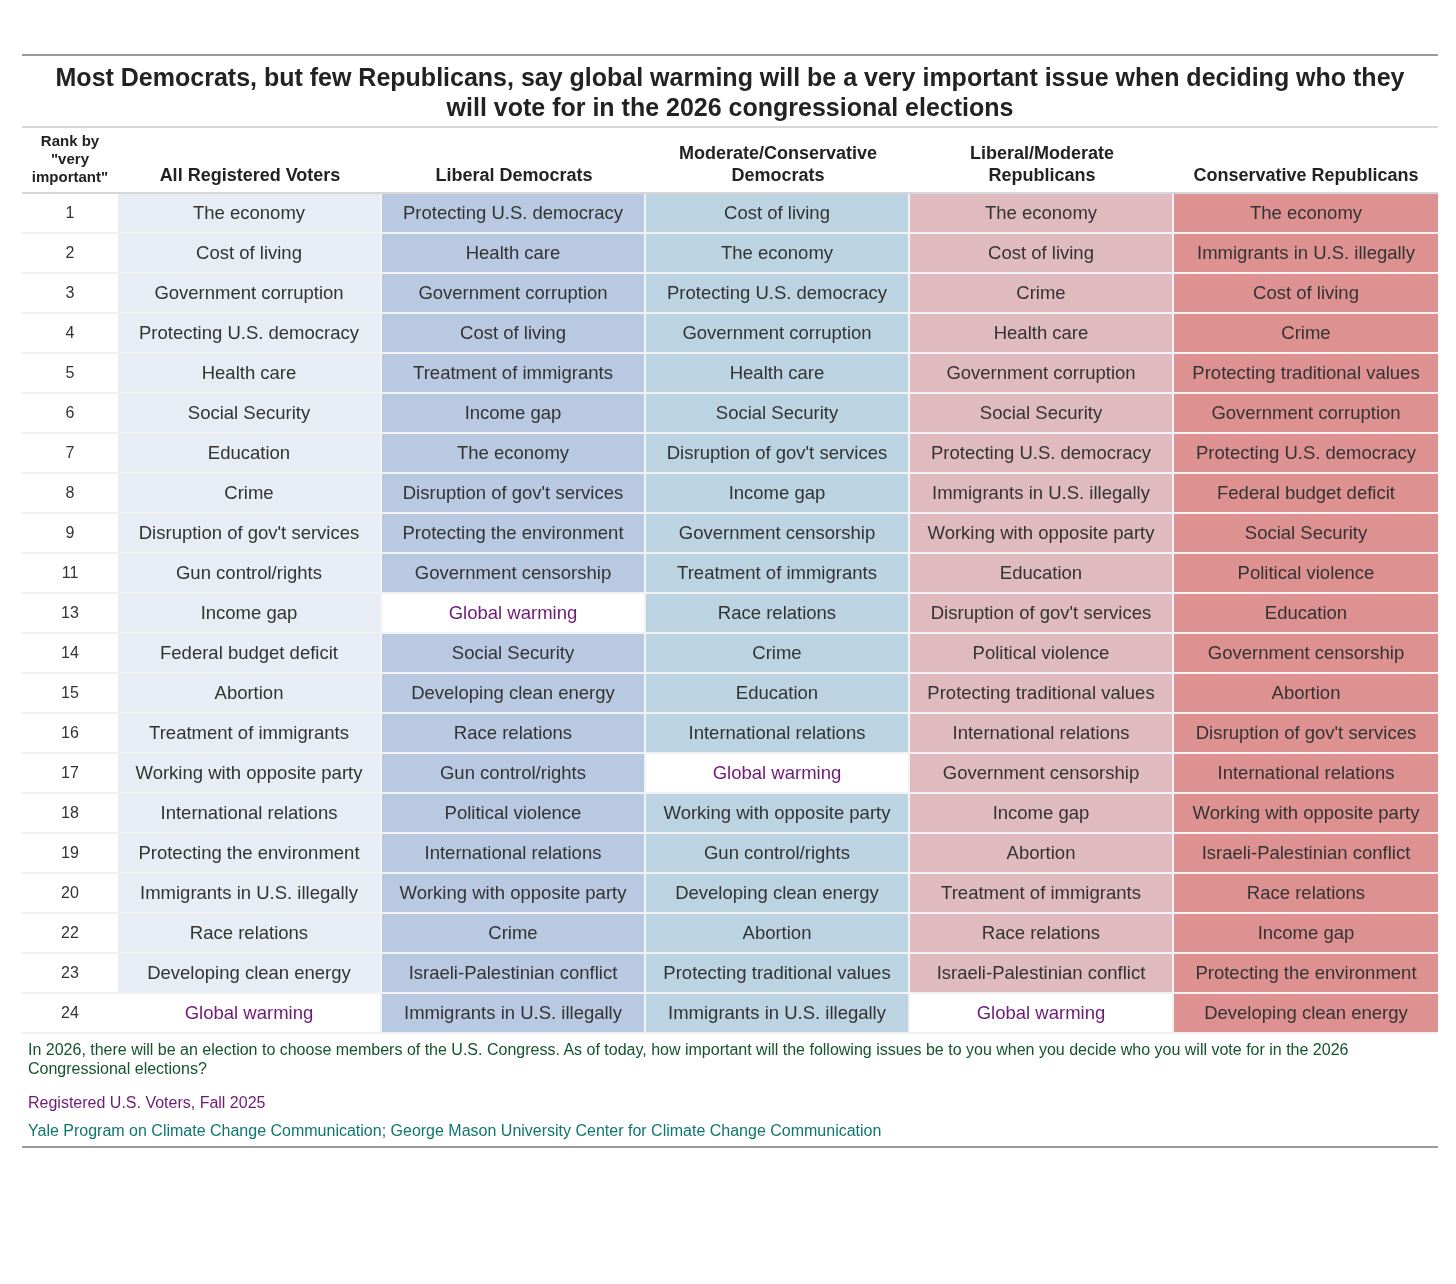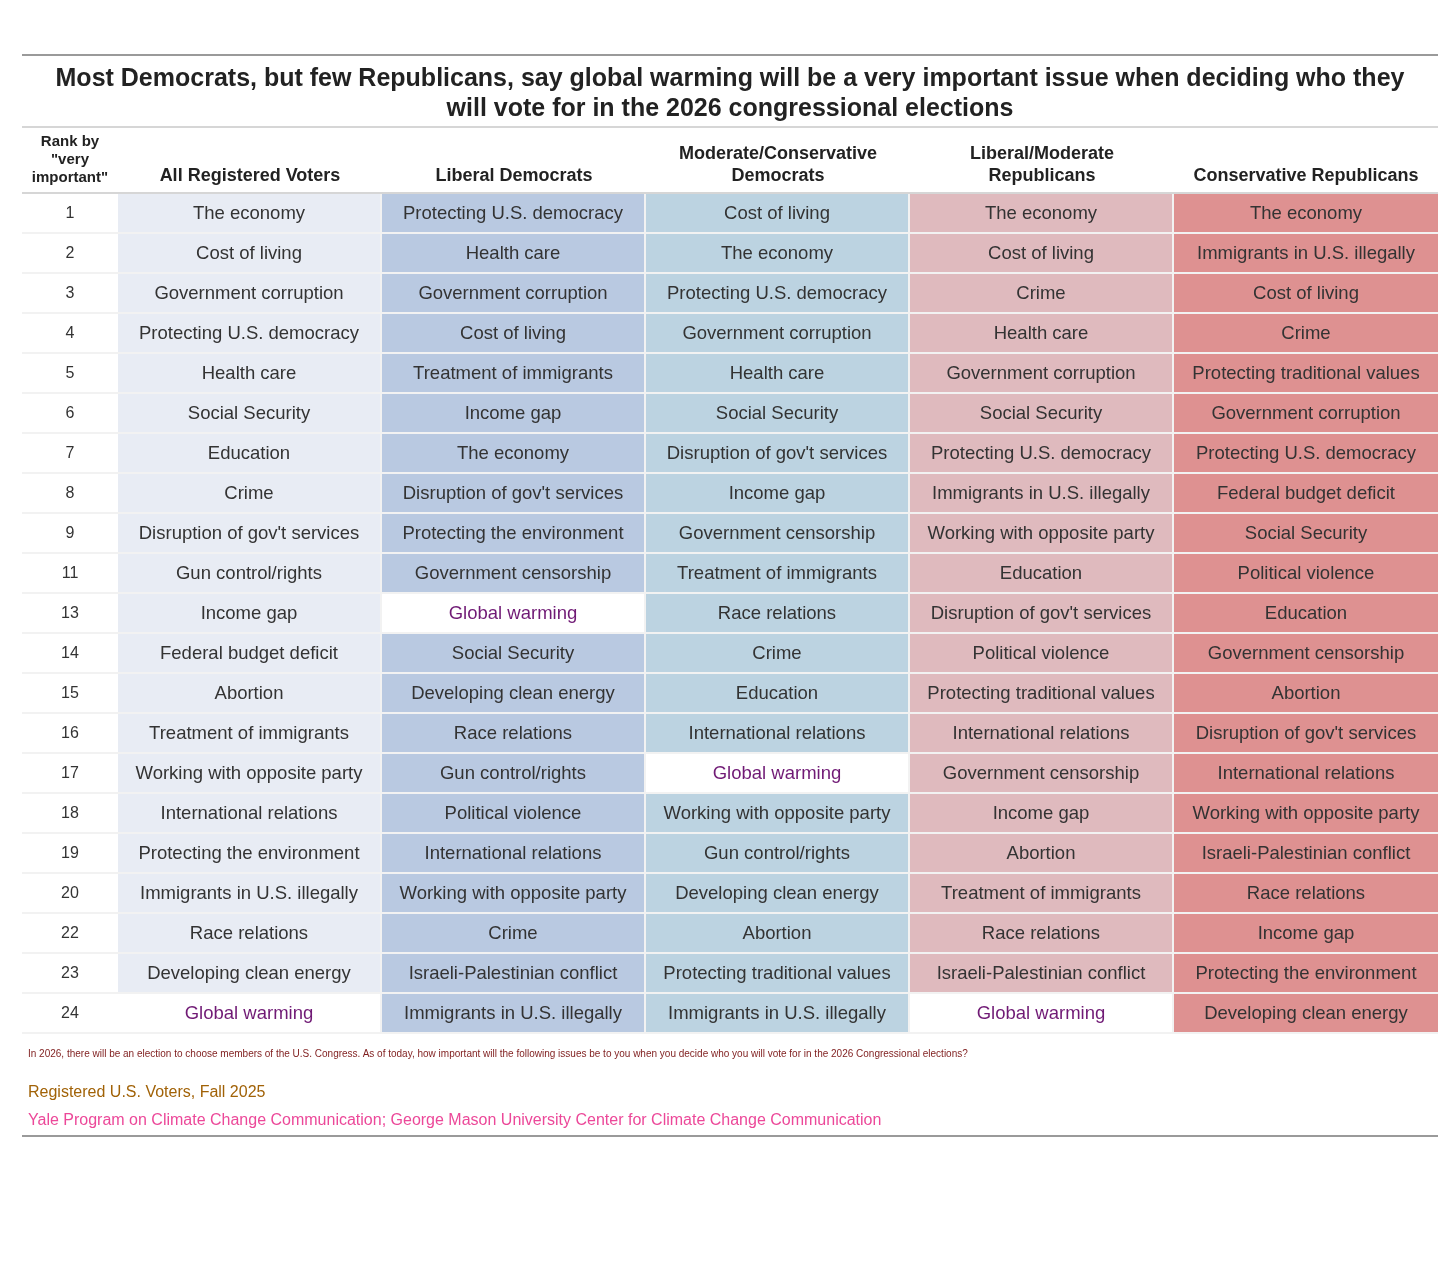--- a/index.html
+++ b/index.html
@@ -13,23 +13,23 @@
   th.rank-h { font-size: 15px; line-height: 18px; padding-bottom: 6px; }
   thead tr th { border-bottom: 2px solid #d6d6d6; }
   td { height: 38px; font-size: 18.5px; text-align: center; vertical-align: middle; border-bottom: 2px solid #f2f2f2; border-right: 2px solid #f2f2f2; color: #333; white-space: nowrap; overflow: hidden; padding: 0; }
   td.rank { color: #333; font-size: 16px; background: #fff; border-right: none; }
   td.c0 { background: #e8ecf4; }
   td.c1 { background: #b9c9e1; }
   td.c2 { background: #bcd3e1; }
   td.c3 { background: #dfbabe; }
   td.c4 { background: #de9191; border-right: none; }
   td.hl { background: #ffffff !important; font-weight: normal; color: #701a75; }
-  .footnote { font-size: 10px; line-height: 27px; color: #7f1d1d; padding: 6px 6px 0 6px; }
-  .sample { font-size: 16px; color: #a16207; padding: 16px 6px 0 6px; }
-  .source { font-size: 16px; color: #ec4899; padding: 10px 6px 6px 6px; }
+  .footnote { font-size: 16px; line-height: 19px; color: #14532d; padding: 6px 6px 0 6px; }
+  .sample { font-size: 16px; color: #701a75; padding: 16px 6px 0 6px; }
+  .source { font-size: 16px; color: #0f766e; padding: 10px 6px 6px 6px; }
   .rule-bottom { height: 2px; background: #9a9a9a; }
 </style>
 </head>
 <body>
 
 <div class="wrap">
   <div class="rule-top"></div>
   <div class="title">Most Democrats, but few Republicans, say global warming will be a very important issue when deciding who they will vote for in the 2026 congressional elections</div>
   <div class="rule-mid"></div>
 

